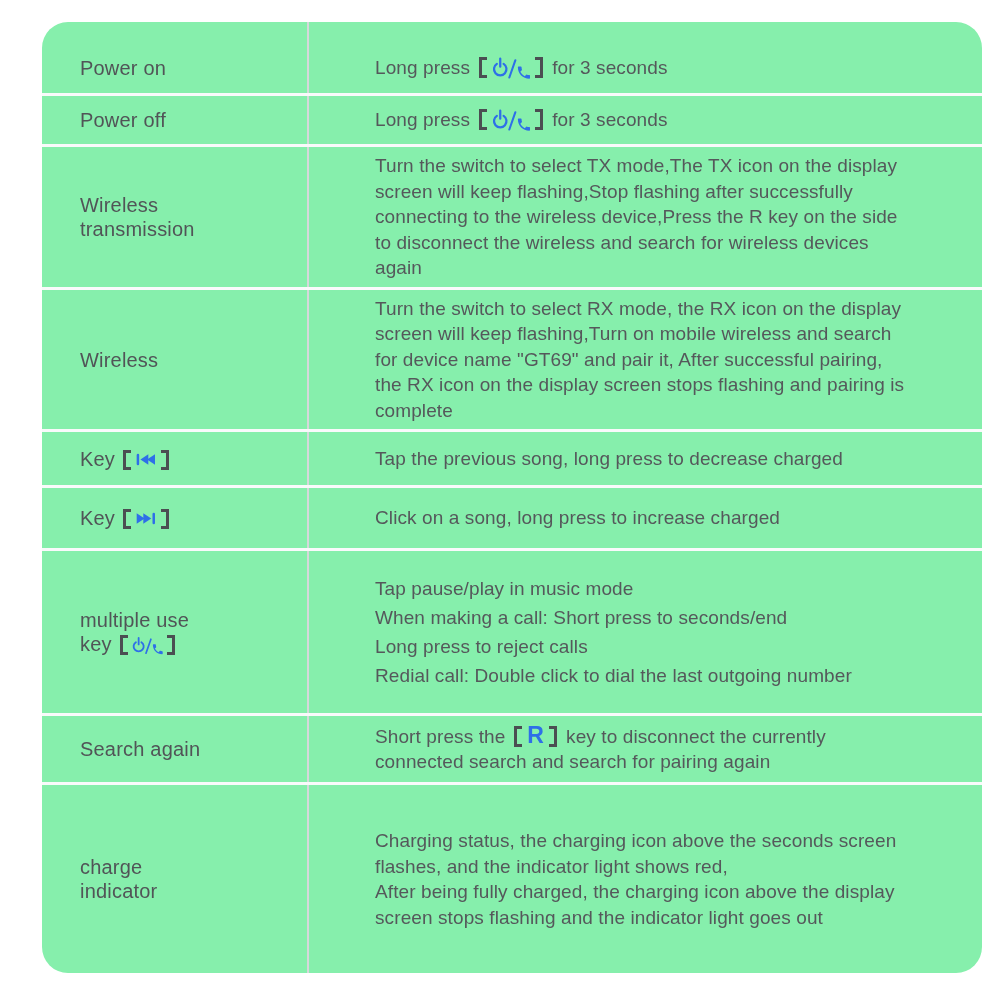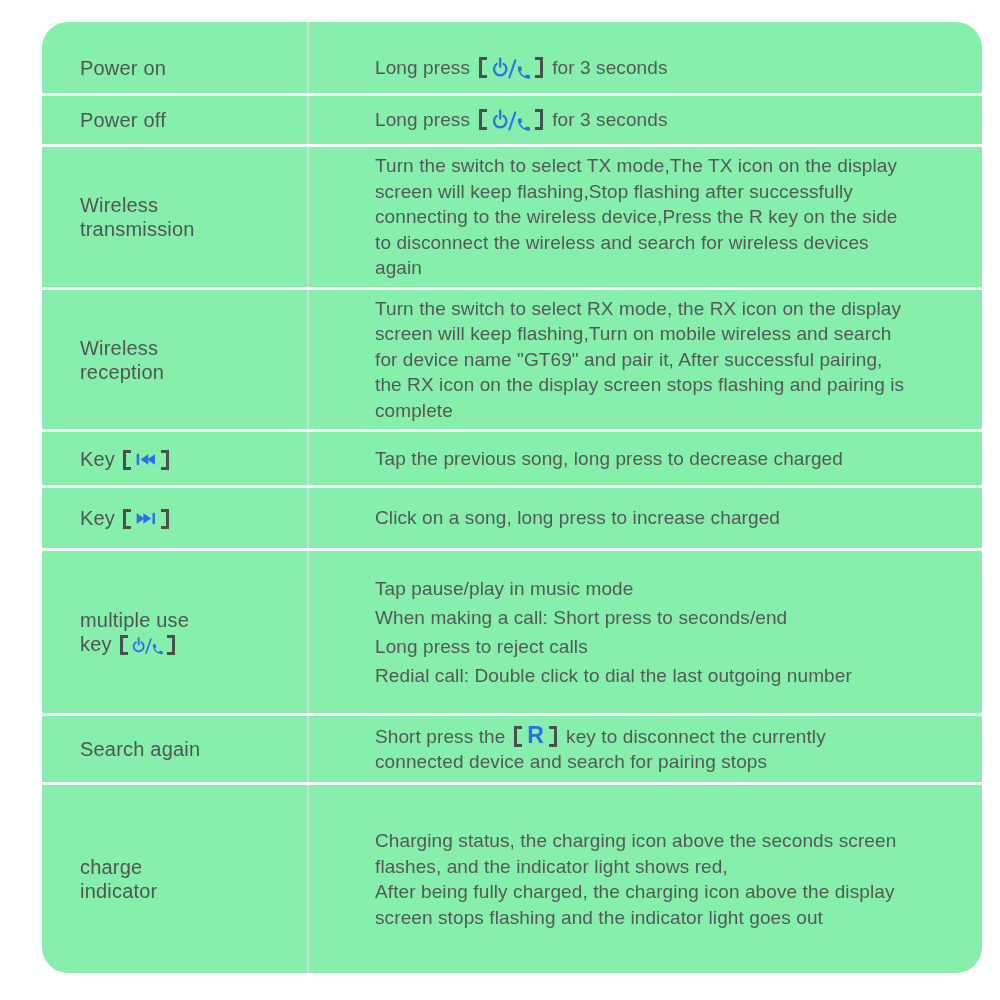--- a/index.html
+++ b/index.html
@@ -91,21 +91,20 @@
       <span class="label-line">transmission</span>
     </div>
     <div class="rcell">
       <p>Turn the switch to select TX mode,The TX icon on the display screen will keep flashing,Stop flashing after successfully connecting to the wireless device,Press the R key on the side to disconnect the wireless and search for wireless devices again</p>
     </div>
   </div>
 
   <div class="row">
     <div class="lcell">
       <span class="label-line">Wireless</span>
-      <span class="label-line">reception</span>
     </div>
     <div class="rcell">
       <p>Turn the switch to select RX mode, the RX icon on the display screen will keep flashing,Turn on mobile wireless and search for device name "GT69" and pair it, After successful pairing, the RX icon on the display screen stops flashing and pairing is complete</p>
     </div>
   </div>
 
   <div class="row">
     <div class="lcell">
       <span class="label-line"><span>Key</span><span class="lb"></span><svg class="skip" viewBox="0 0 26 18" fill="#2e6fe8">
             <rect x="2" y="2.2" width="3" height="13.6" rx="1.5"></rect>
@@ -151,21 +150,21 @@
         <p>Redial call: Double click to dial the last outgoing number</p>
       </div>
     </div>
   </div>
 
   <div class="row">
     <div class="lcell">
       <span class="label-line">Search again</span>
     </div>
     <div class="rcell">
-      <p><span>Short press the</span><span class="lb"></span><span class="accent-r">R</span><span class="rb"></span><span>key to disconnect the currently connected device and search for pairing stops</span></p>
+      <p><span>Short press the</span><span class="lb"></span><span class="accent-r">R</span><span class="rb"></span><span>key to disconnect the currently connected search and search for pairing again</span></p>
     </div>
   </div>
 
   <div class="row">
     <div class="lcell">
       <span class="label-line">charge</span>
       <span class="label-line">indicator</span>
     </div>
     <div class="rcell">
       <p>Charging status, the charging icon above the seconds screen flashes, and the indicator light shows red,</p>

